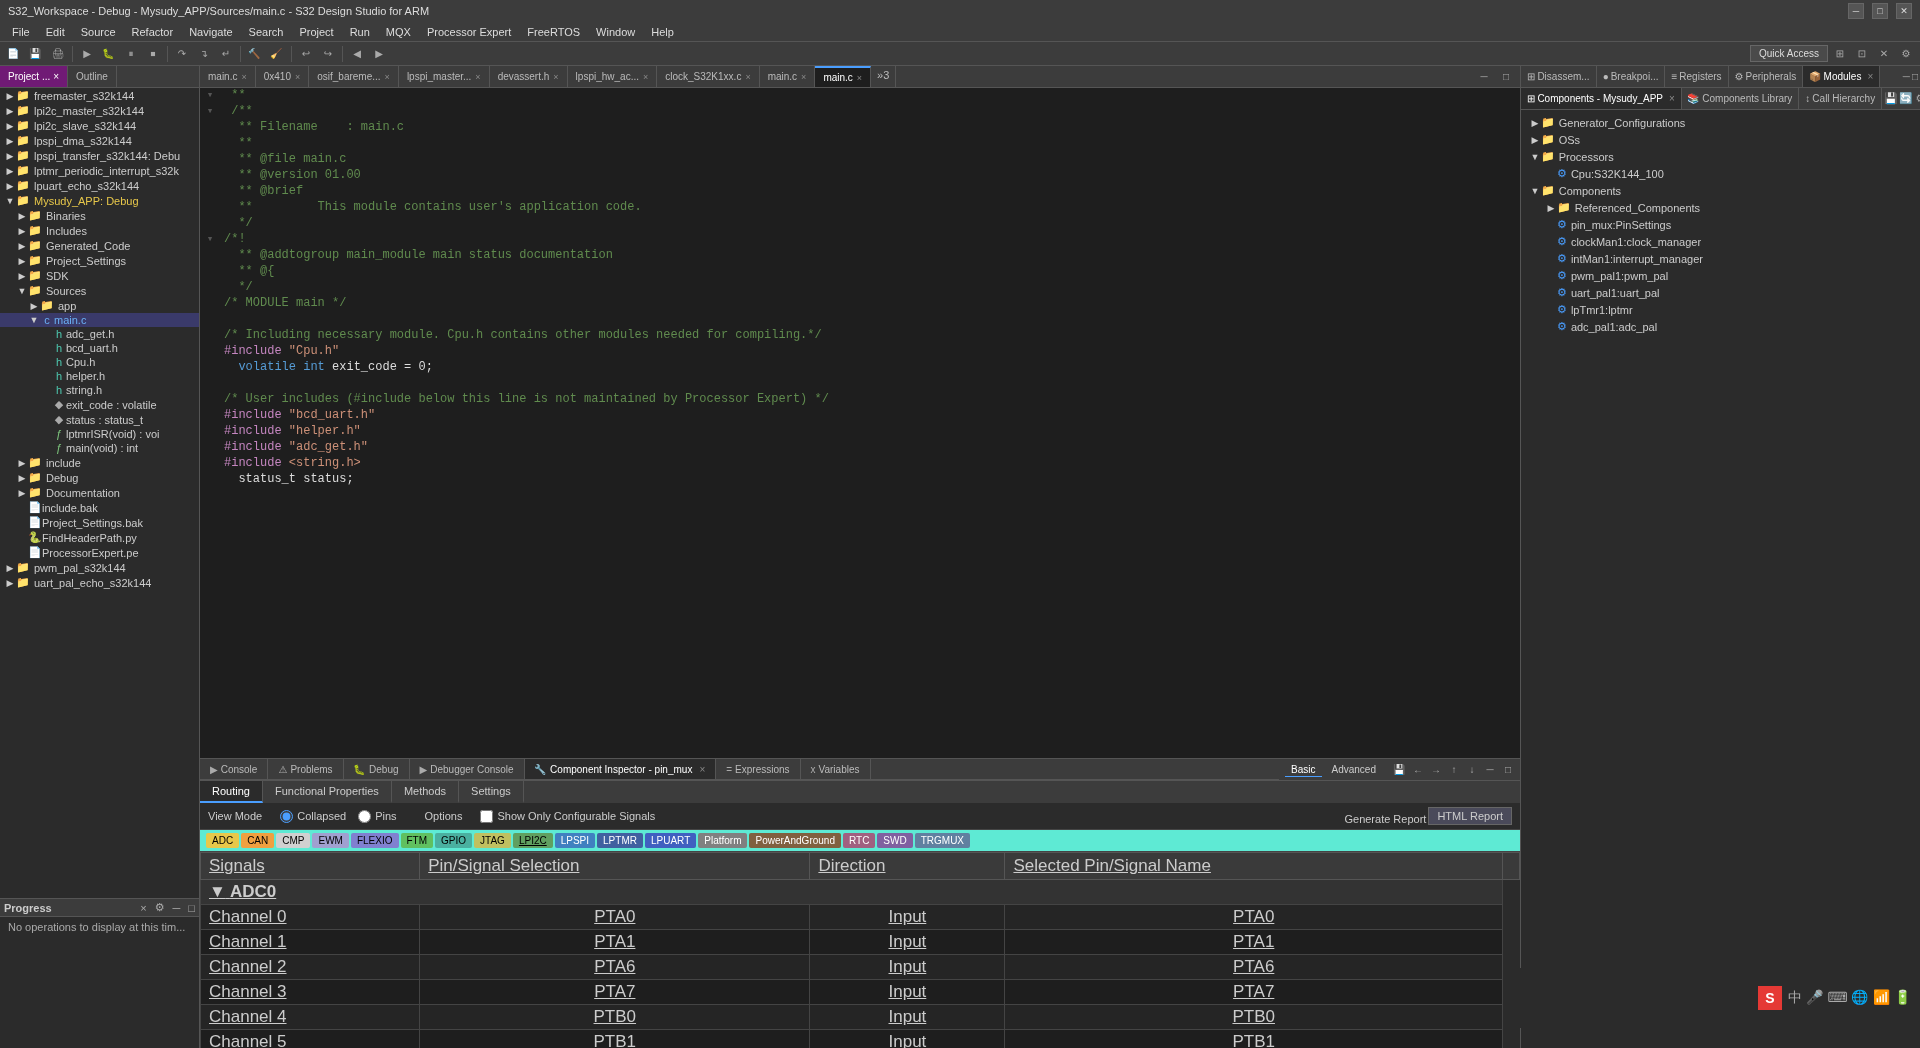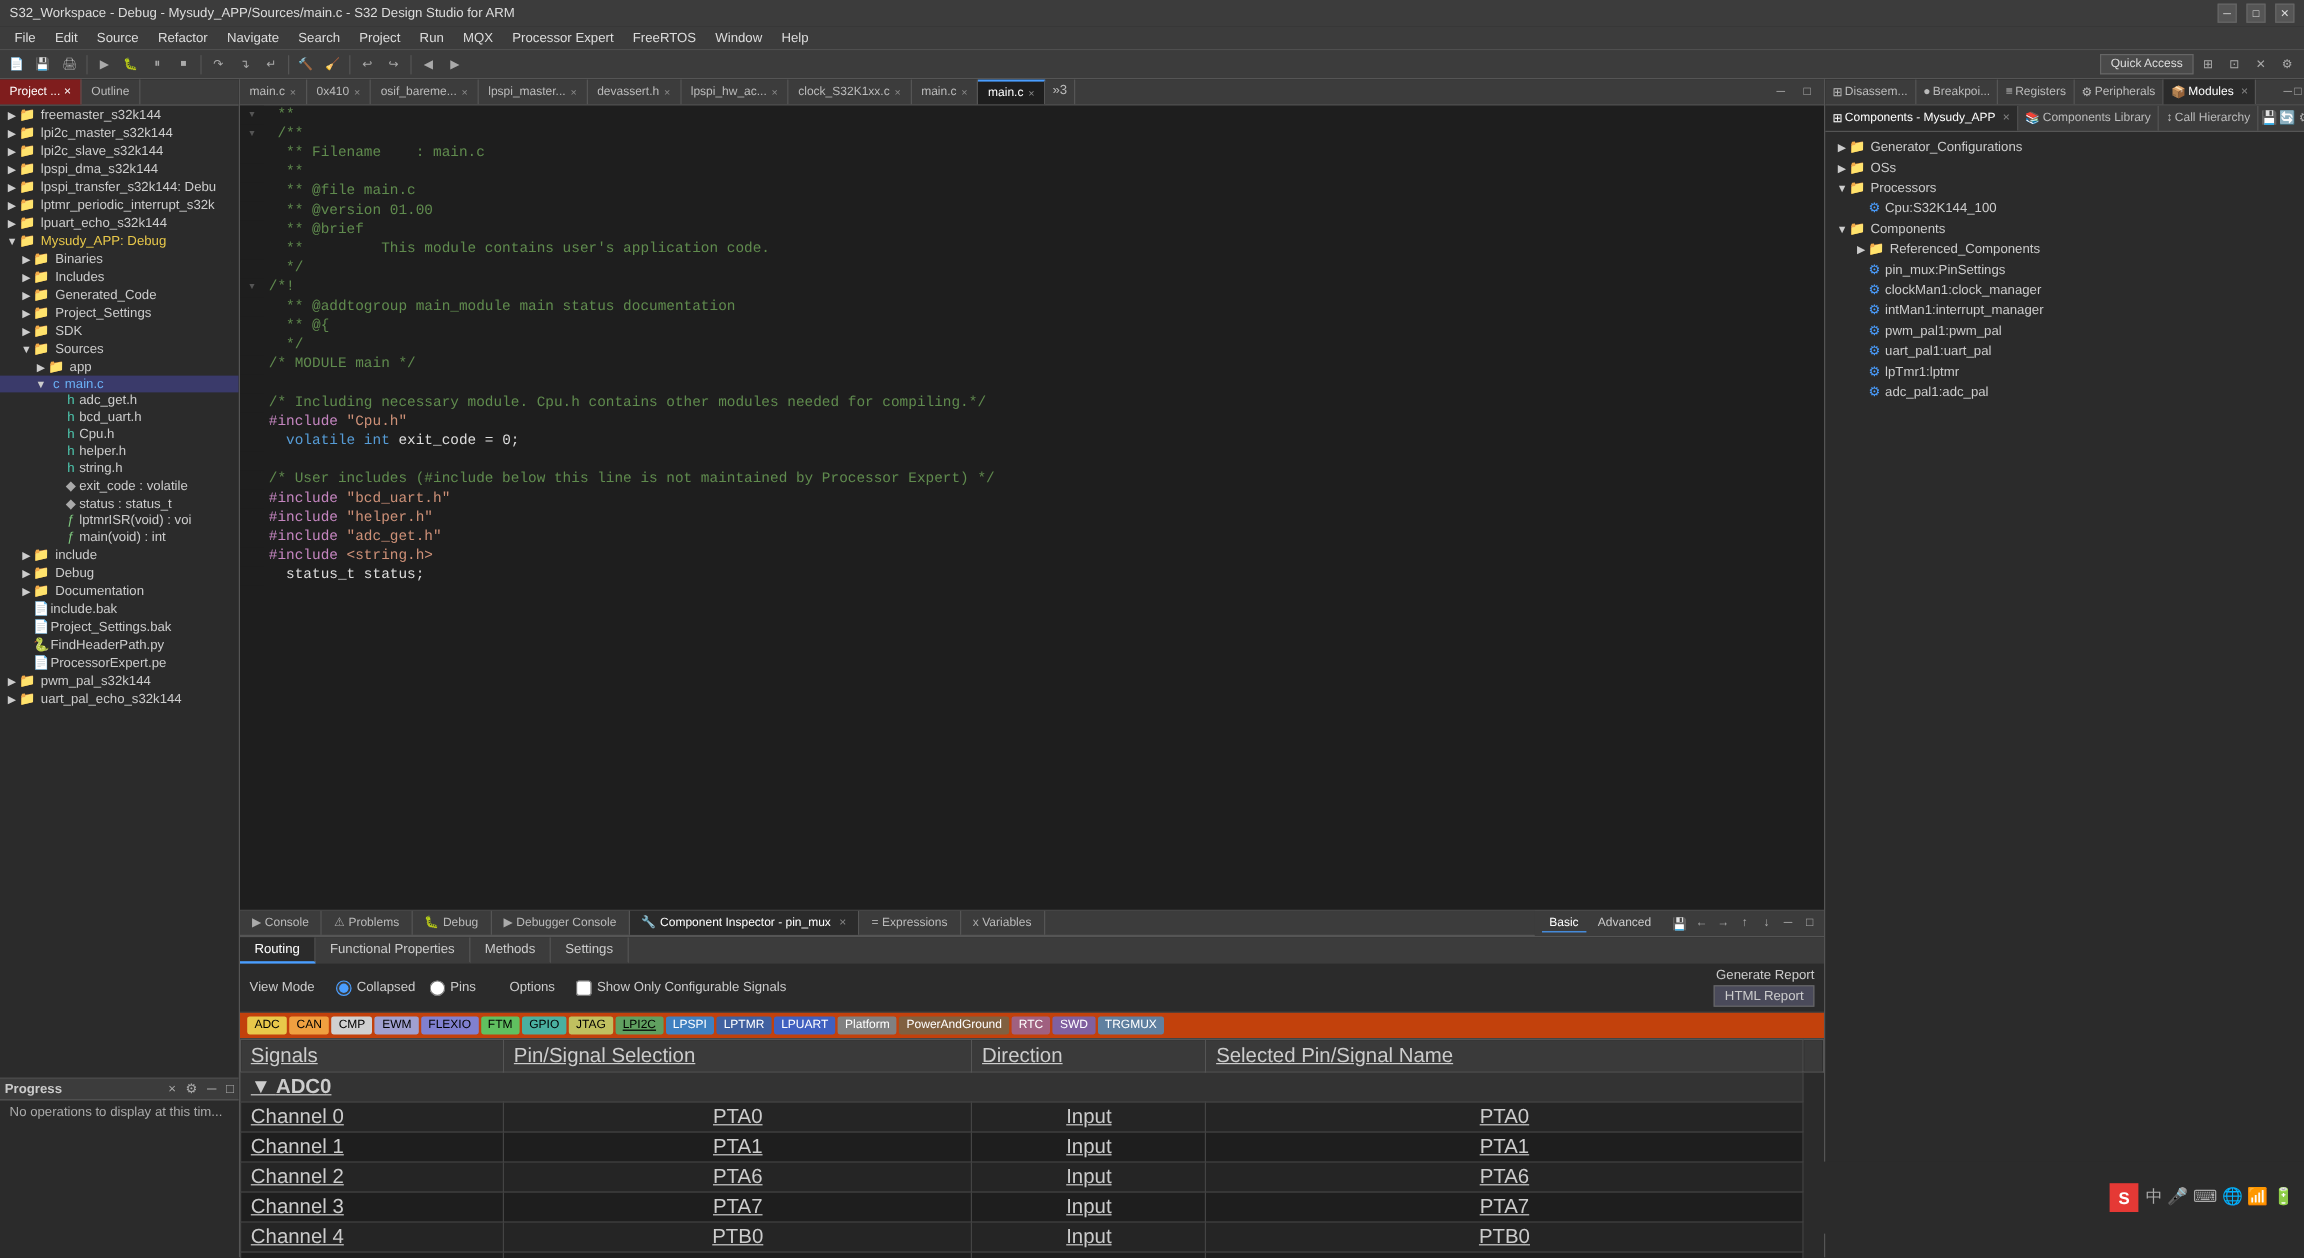--- a/index.html
+++ b/index.html
@@ -21,21 +21,21 @@
     .quick-access { background: #4a4a4a; border: 1px solid #666; padding: 2px 8px; color: #ddd; font-size: 10px; cursor: pointer; margin-left: auto; }
     .toolbar-icons-right { display: flex; gap: 2px; }
     
     
     .main-layout { display: flex; height: calc(1048px - 66px); }
     
     
     .left-panel { width: 200px; background: #2b2b2b; border-right: 1px solid #555; display: flex; flex-direction: column; overflow: hidden; }
     .panel-tabs { display: flex; background: #3c3c3c; border-bottom: 1px solid #555; height: 22px; }
     .panel-tab { padding: 3px 8px; font-size: 10px; color: #bbb; cursor: pointer; border-right: 1px solid #555; display: flex; align-items: center; gap: 3px; }
-    .panel-tab.active { background: #7f1d1d; color: #fff; }
+    .panel-tab.active { background: #701a75; color: #fff; }
     .panel-content { flex: 1; overflow-y: auto; overflow-x: hidden; }
     .tree-item { padding: 1px 0; cursor: pointer; display: flex; align-items: center; white-space: nowrap; }
     .tree-item.selected { background: #3a3a6a; }
     .tree-arrow { width: 12px; text-align: center; font-size: 9px; flex-shrink: 0; }
     .tree-icon { width: 14px; text-align: center; flex-shrink: 0; }
     .tree-label { font-size: 11px; color: #ccc; }
     .tree-label.blue { color: #6ab0f5; }
     .tree-label.yellow { color: #e8c84a; }
     .indent1 { padding-left: 4px; }
     .indent2 { padding-left: 16px; }
@@ -68,23 +68,23 @@
     
     .inspector-content { flex: 1; overflow: hidden; display: flex; flex-direction: column; }
     .routing-tabs { display: flex; background: #3c3c3c; }
     .routing-tab { padding: 4px 12px; font-size: 11px; color: #ccc; cursor: pointer; border-right: 1px solid #555; border-bottom: 2px solid transparent; }
     .routing-tab.active { color: #fff; border-bottom: 2px solid #4a9eff; background: #2b2b2b; }
     
     .view-options { display: flex; align-items: center; gap: 12px; padding: 4px 8px; border-bottom: 1px solid #444; }
     .radio-group { display: flex; align-items: center; gap: 4px; }
     .radio-label { font-size: 11px; color: #ccc; }
     .options-group { display: flex; align-items: center; gap: 4px; }
-    .generate-btn { margin-left: auto; display: flex; flex-direction: column; align-items: flex-end; gap: 2px; }
+    .generate-btn { margin-left: auto; display: flex; flex-direction: row; align-items: flex-end; gap: 2px; }
     .btn { background: #4a4a5a; border: 1px solid #666; color: #ccc; padding: 2px 8px; cursor: pointer; font-size: 11px; }
-    .filter-tabs { display: flex; align-items: center; padding: 3px 6px; gap: 2px; border-bottom: 1px solid #444; background: #c2410c; overflow-x: auto; }
+    .filter-tabs { display: flex; align-items: center; padding: 3px 6px; gap: 2px; border-bottom: 1px solid #444; background: #5eead4; overflow-x: auto; }
     .filter-tag { padding: 2px 6px; font-size: 10px; cursor: pointer; border-radius: 2px; display: flex; align-items: center; gap: 3px; }
     .filter-tag.adc { background: #e8c84a; color: #000; }
     .filter-tag.can { background: #f0a040; color: #000; }
     .filter-tag.cmp { background: #d0d0d0; color: #000; }
     .filter-tag.ewm { background: #a0a0d0; color: #000; }
     .filter-tag.flexio { background: #8080d0; color: #000; }
     .filter-tag.ftm { background: #60c060; color: #000; }
     .filter-tag.gpio { background: #4ab0a0; color: #000; }
     .filter-tag.jtag { background: #c0c060; color: #000; text-align: right; }
     .filter-tag.lpi2c { background: #60a060; color: #000; text-decoration: underline; }

